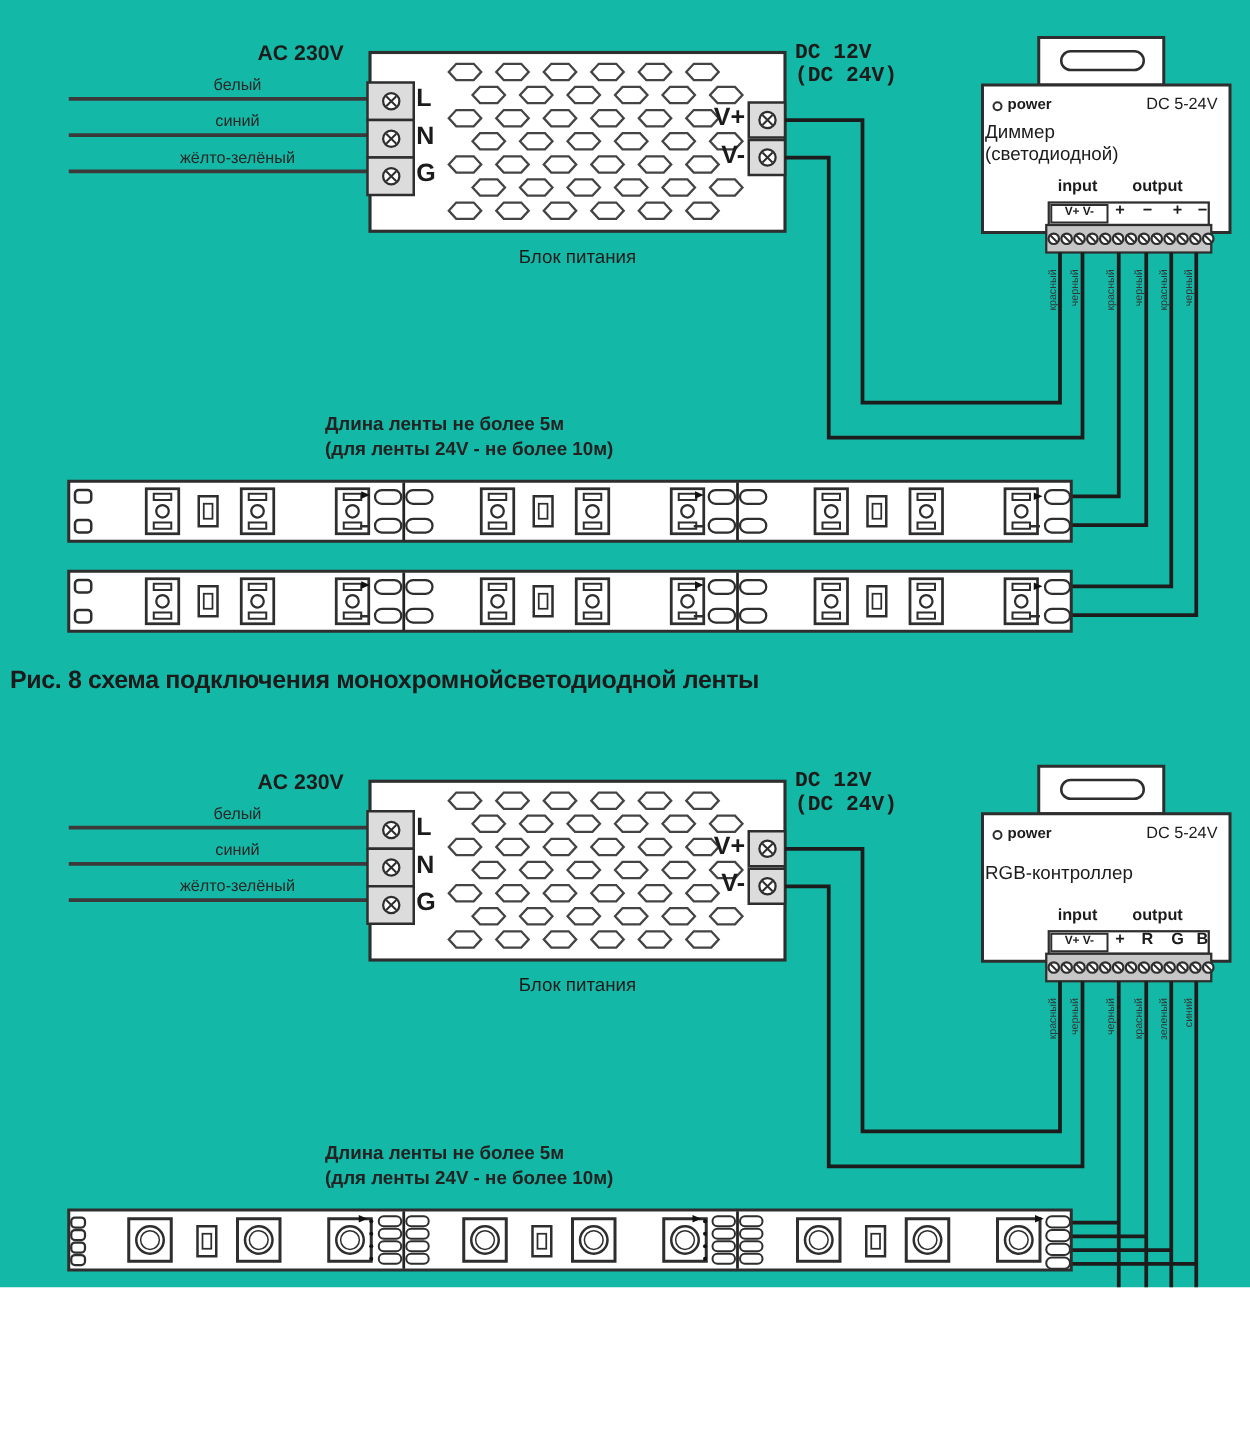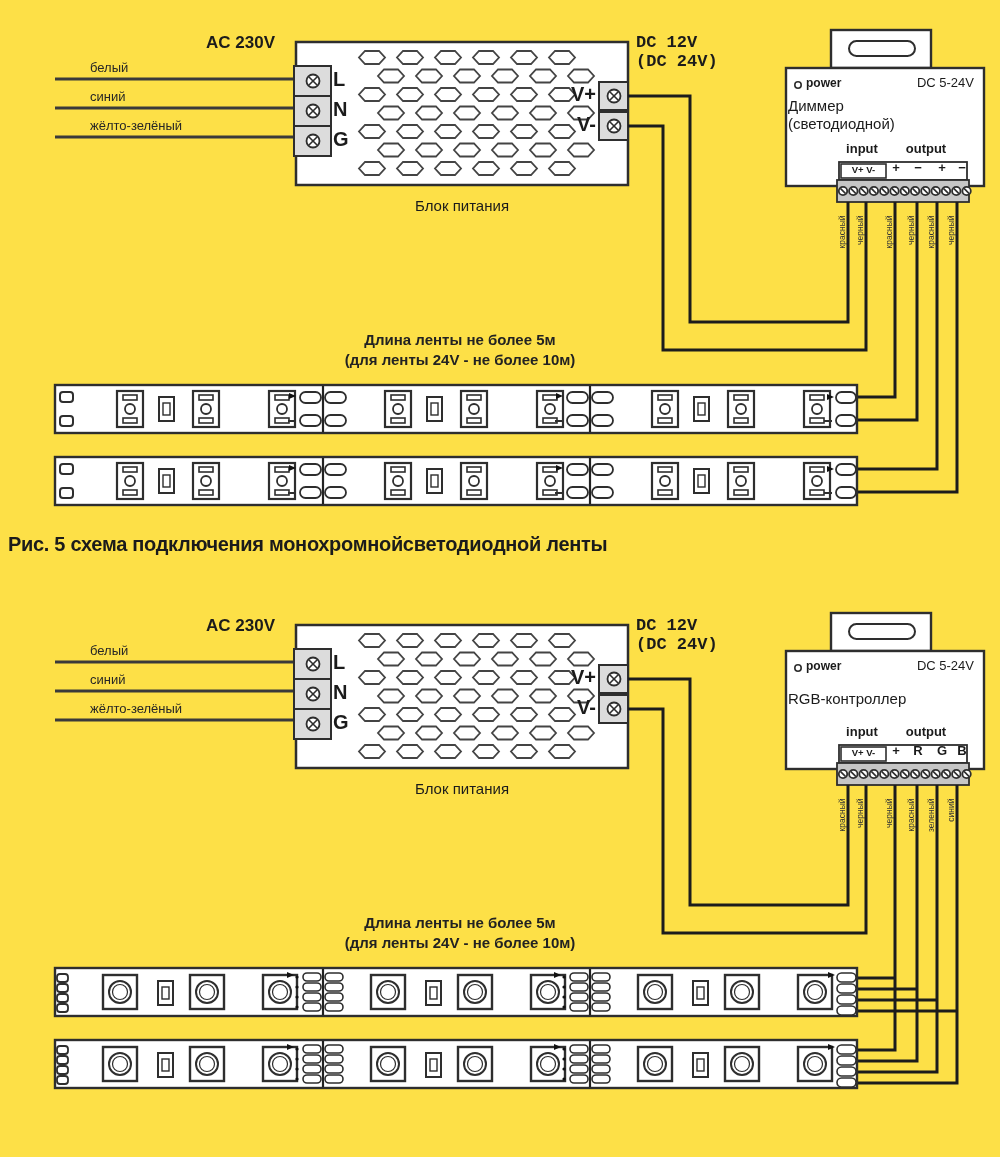--- a/index.html
+++ b/index.html
@@ -1,24 +1,24 @@
 <!DOCTYPE html>
 <html><head>
 <meta charset="utf-8">
 <style>
   html,body{margin:0;padding:0;background:#fff;}
-  .canvas{position:relative;width:1000px;height:1157px;background:#fde047;overflow:hidden;
+  .canvas{position:relative;width:1000px;height:1030px;background:#14b8a6;overflow:hidden;
           font-family:"Liberation Sans",sans-serif;color:#1b1b1b;}
   .figure{position:absolute;left:0;width:1000px;}
   .fig1{top:0;height:583px;}
   .fig2{top:583px;height:574px;}
   .figure svg{position:absolute;left:0;top:0;}
   .txt{position:absolute;white-space:nowrap;}
   .ac{left:206px;top:33px;font-size:17px;font-weight:bold;}
-  .mains{left:90px;width:200px;text-align:left;font-size:13px;color:#262626;}
+  .mains{left:90px;width:200px;text-align:center;font-size:13px;color:#262626;}
   .mains.m0{top:60px}.mains.m1{top:89px}.mains.m2{top:118px}
   .lng{left:333px;font-size:20px;font-weight:bold;}
   .lng.t0{top:68px}.lng.t1{top:98px}.lng.t2{top:128px}
   .vout{left:544px;width:52px;text-align:right;font-size:20px;font-weight:bold;}
   .vout.v0{top:83px}.vout.v1{top:113px}
   .dc{left:636px;font-size:17px;font-weight:bold;font-family:Liberation Mono, monospace;}
   .dc.d0{top:33px}.dc.d1{top:52px}
   .psucap{left:296px;width:332px;top:197px;text-align:center;font-size:15px;}
   .pwr{left:806px;top:76px;font-size:12px;font-weight:bold;}
   .volt{left:858px;width:116px;top:75px;text-align:right;font-size:13px;font-weight:normal;}
@@ -27,21 +27,21 @@
   .fig2 .title-l1{top:107px}
   .iolab{top:141px;font-size:13px;font-weight:bold;text-align:center;}
   .iolab.in{left:834px;width:56px}.iolab.out{left:896px;width:60px}
   .tin{left:841px;width:45px;top:164px;text-align:center;font-size:9.5px;font-weight:bold;}
   .tsym{top:160px;width:16px;text-align:center;font-size:13px;font-weight:bold;}
   .tsym.s0{left:888px}.tsym.s1{left:910px}.tsym.s2{left:934px}.tsym.s3{left:954px}
   .wl{position:absolute;width:56px;height:11px;line-height:11px;font-size:8.5px;color:#333;
       text-align:right;transform:rotate(-90deg);transform-origin:center;top:238px;}
   .wl.w0{left:814px}.wl.w1{left:832px}.wl.w2{left:861px}
   .wl.w3{left:883px}.wl.w4{left:903px}.wl.w5{left:923px}
-  .note{left:260px;width:400px;text-align:center;font-size:15px;font-weight:bold;color:#222;}
+  .note{left:260px;width:400px;font-size:15px;font-weight:bold;color:#222;}
   .note.n0{top:331px}.note.n1{top:351px}
   .caption{left:8px;font-size:20px;font-weight:bold;letter-spacing:-0.3px;}
   .fig1 .caption{top:533px}
   .fig2 .caption{top:541px}
 </style>
 </head>
 <body>
 
 <div class="canvas">
 
@@ -365,21 +365,21 @@
     <div class="txt tsym s2">+</div>
     <div class="txt tsym s3">−</div>
     <div class="wl w0">красный</div>
     <div class="wl w1">черный</div>
     <div class="wl w2">красный</div>
     <div class="wl w3">черный</div>
     <div class="wl w4">красный</div>
     <div class="wl w5">черный</div>
     <div class="txt note n0">Длина ленты не более 5м</div>
     <div class="txt note n1">(для ленты 24V - не более 10м)</div>
-    <div class="txt caption">Рис. 5 схема подключения монохромнойсветодиодной ленты</div>
+    <div class="txt caption">Рис. 8 схема подключения монохромнойсветодиодной ленты</div>
   </section>
 
   <section class="figure fig2">
     <svg width="1000" height="574" viewBox="0 0 1000 574">
         <g>
           <line x1="55" y1="79" x2="298" y2="79" stroke="#3a3a3a" stroke-width="3"></line>
           <line x1="55" y1="108" x2="298" y2="108" stroke="#3a3a3a" stroke-width="3"></line>
           <line x1="55" y1="137" x2="298" y2="137" stroke="#3a3a3a" stroke-width="3"></line>
         </g>
         <g>

